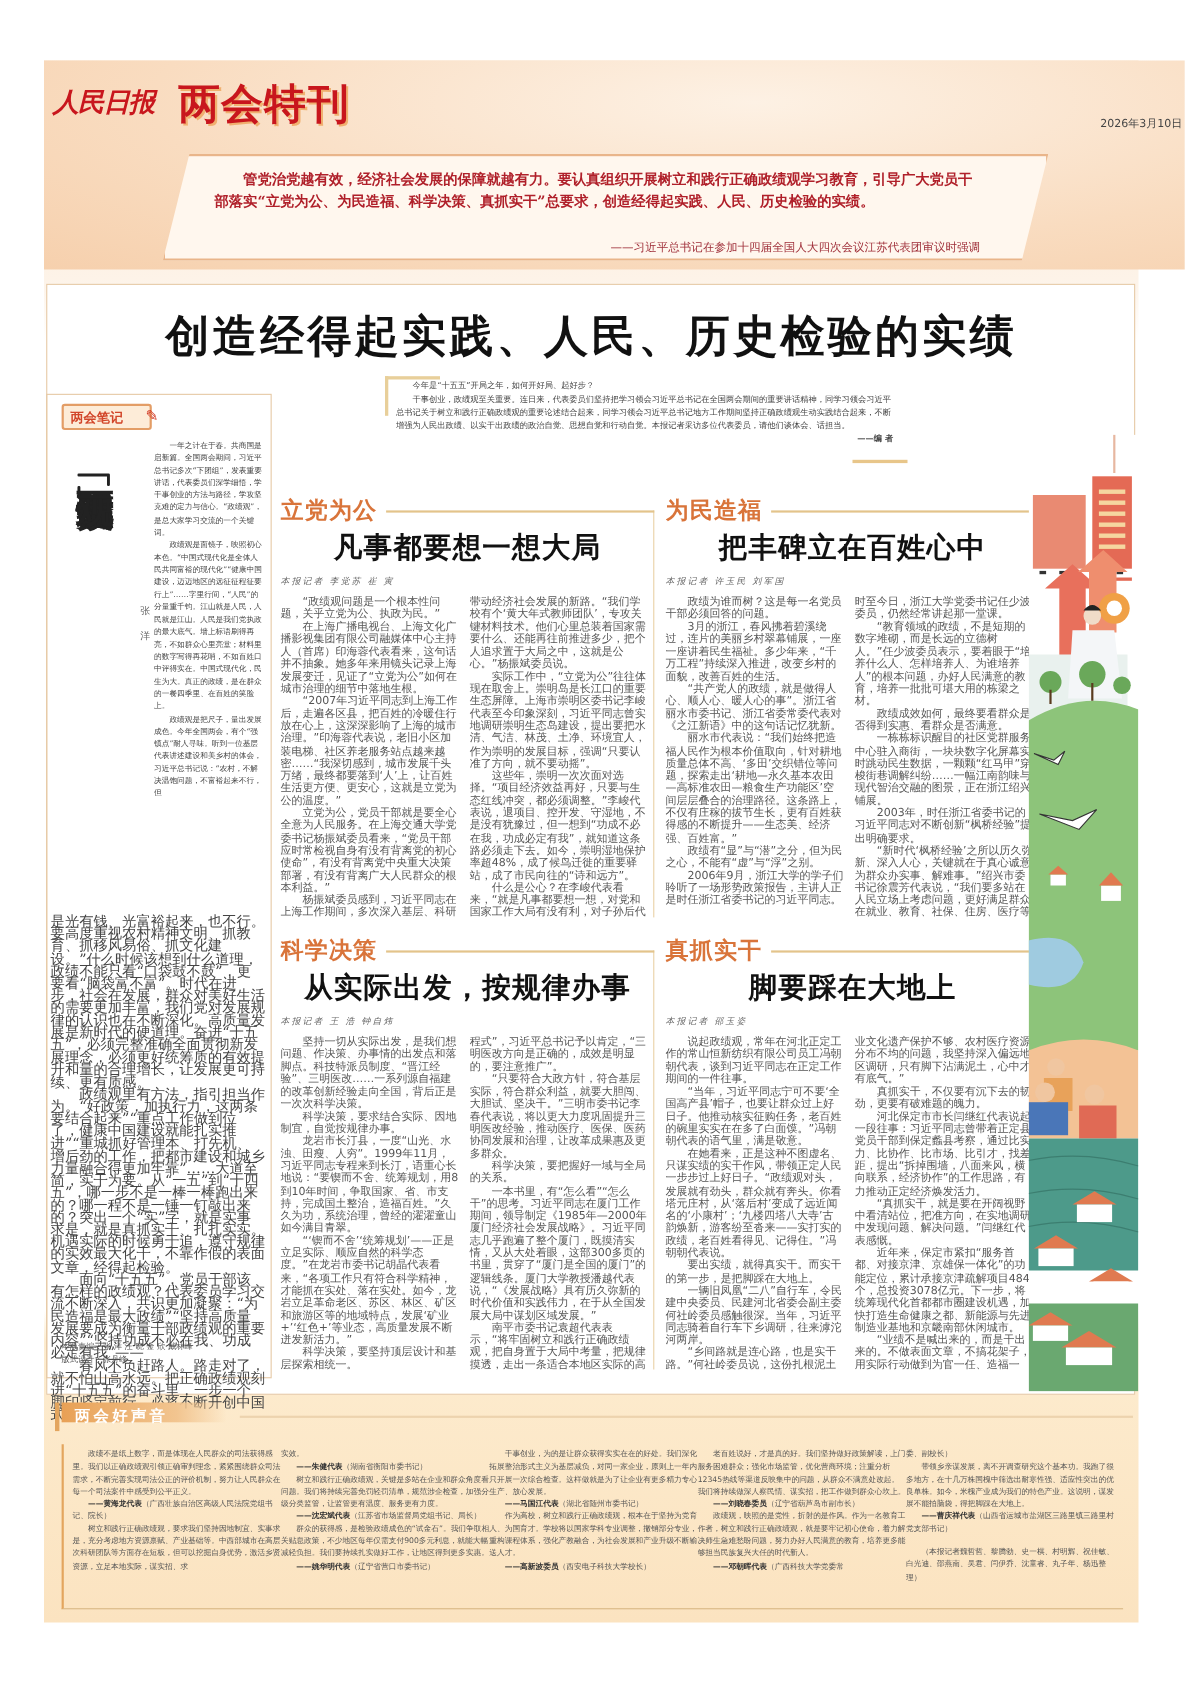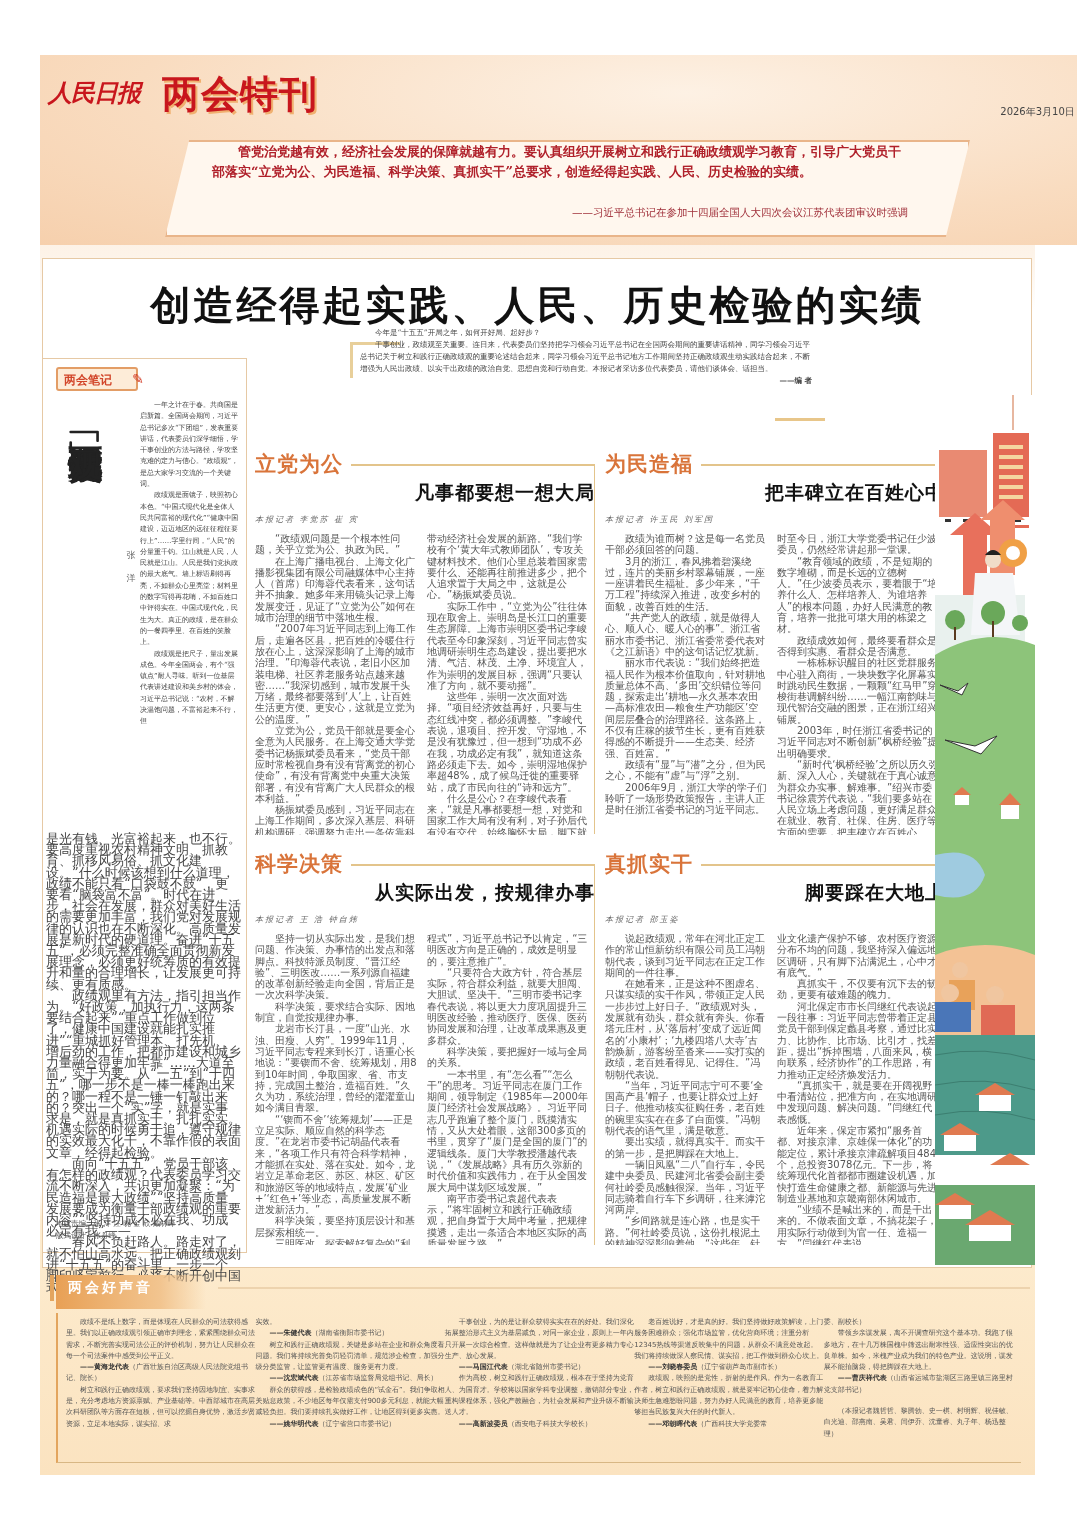--- a/index.html
+++ b/index.html
@@ -5,55 +5,55 @@
 *{box-sizing:border-box;margin:0;padding:0;}
 html,body{width:1077px;height:1534px;background:#fff;overflow:hidden;}
 body{font-family:"DejaVu Serif",serif;color:#333;position:relative;}
 .page{position:absolute;left:40px;top:55px;width:995px;height:1420px;background:linear-gradient(180deg,#fbe6cf 0%,#fdf3e8 14%,#fff 18%,#fff 80%,#fdeccf 82%,#fbe3c0 100%);}
 
 .masthead{position:absolute;left:0;top:0;width:1076px;height:190px;background:radial-gradient(ellipse at 60% 20%,#fdf1e4 0%,#f9dcc0 60%,#f6d0ad 100%);}
 .logo-rmrb{position:absolute;left:8px;top:22px;font-family:"DejaVu Serif",serif;font-style:italic;font-size:24px;color:#c8161d;font-weight:bold;letter-spacing:-1px;}
 .logo-lhtk{position:absolute;left:88px;top:14px;font-family:"DejaVu Sans",sans-serif;font-size:38px;font-weight:bold;color:#c8161d;letter-spacing:1px;text-shadow:2px 2px 0 #f0b070;margin-left:34px;}
 .page-no{position:absolute;right:12px;top:14px;font-family:"Liberation Sans",sans-serif;font-size:28px;color:#333;}
 .page-date{position:absolute;right:8px;top:50px;font-family:"DejaVu Sans",sans-serif;font-size:10px;color:#444;}
-.quote-box{position:absolute;left:125px;top:85px;width:805px;height:97px;border:2px solid #e9b58a;background:#fff7ee;clip-path:polygon(3% 0,100% 0,97% 100%,0 100%);padding:0 60px 0 45px;}
+.quote-box{position:absolute;left:108px;top:85px;width:805px;height:97px;border:2px solid #e9b58a;background:#fff7ee;clip-path:polygon(3% 0,100% 0,97% 100%,0 100%);padding:12px 60px 0 45px;}
 .quote-text{font-family:"DejaVu Serif",serif;font-size:13px;line-height:20px;color:#b0202a;font-weight:bold;text-indent:2em;}
 .quote-src{font-family:"DejaVu Sans",sans-serif;font-size:10.5px;color:#a0303a;text-align:right;margin-top:24px;}
 
 .main-frame{position:absolute;left:2px;top:203px;width:990px;height:1010px;border:1.5px solid #e6c9a5;background:#fff;}
 .headline{position:absolute;left:0;top:223px;width:995px;text-align:center;font-family:"DejaVu Sans",sans-serif;font-size:40px;font-weight:bold;color:#111;letter-spacing:3px;}
-.intro{position:absolute;left:312px;top:272px;width:460px;font-size:7.5px;line-height:12px;color:#444;padding-left:8px;}
+.intro{position:absolute;left:312px;top:290px;width:460px;font-size:7.5px;line-height:12px;color:#444;padding-left:8px;}
 .intro p{text-indent:2em;}
 .intro-bracket-l{position:absolute;left:310px;top:287px;width:50px;height:36px;border-left:3px solid #e8cf9a;border-top:3px solid #e8cf9a;}
 .intro-bracket-r{position:absolute;left:735px;top:363px;width:50px;height:3px;background:#e8c68a;}
 .intro-sig{text-align:right;font-weight:bold;}
 
 .note-tag{position:absolute;left:16px;top:312px;width:82px;height:24px;border:2px solid #e39d66;background:#fdecd8;border-radius:3px;font-family:"DejaVu Sans",sans-serif;font-size:12px;font-weight:bold;color:#d2462a;padding:3px 0 0 6px;}
 .note-tag .pen{position:absolute;right:-8px;top:2px;color:#d23a25;font-size:14px;}
 .note-title{position:absolute;left:26px;top:365px;width:40px;font-family:"DejaVu Serif",serif;font-size:34px;line-height:40px;font-weight:bold;color:#222;writing-mode:vertical-rl;}
 .note-author{position:absolute;left:84px;top:488px;writing-mode:vertical-rl;font-size:9px;color:#666;letter-spacing:10px;}
 .note-body-top{position:absolute;left:100px;top:345px;width:100px;font-size:7px;line-height:11.3px;color:#444;}
 .note-body-bottom{position:absolute;left:6px;top:778px;width:195px;font-size:13px;line-height:11.2px;color:#444;}
 .note-body-top p,.note-body-bottom p{text-indent:2em;}
 .note-box{position:absolute;left:2px;top:303px;width:205px;height:895px;border:1.5px solid #e6c9a5;}
 .credits{position:absolute;left:16px;top:1163px;font-family:"DejaVu Sans",sans-serif;font-size:7.5px;line-height:12px;color:#555;}
 
 .section{position:absolute;width:340px;}
 .sec-label{font-family:"DejaVu Serif",serif;font-size:21px;font-weight:bold;color:#d9743a;letter-spacing:1px;display:inline-block;background:#fff;padding-right:4px;position:relative;z-index:2;}
 .sec-line{position:absolute;left:96px;top:14px;right:0;height:1.5px;background:#e3c48b;}
 .sec-vline{position:absolute;right:0;top:14px;width:1.5px;height:370px;background:#e3c48b;}
-.sec-title{text-align:right;font-family:"DejaVu Serif",serif;font-size:19px;font-weight:bold;color:#111;margin-top:2px;letter-spacing:1px;}
+.sec-title{text-align:center;font-family:"DejaVu Serif",serif;font-size:26px;font-weight:bold;color:#111;margin-top:2px;letter-spacing:1px;}
 .sec-byline{text-align:left;font-size:8px;color:#666;margin-top:8px;letter-spacing:2px;font-style:italic;}
 .sec-cols{display:flex;gap:10px;margin-top:8px;padding-right:6px;}
 .sec-col{flex:1;font-family:"DejaVu Sans",sans-serif;font-size:10px;line-height:11.3px;color:#555;}
 .sec-col p{text-indent:2em;}
 
 .illus{position:absolute;left:895px;top:340px;width:100px;height:870px;overflow:hidden;}
 
-.gv-tag{position:absolute;left:16px;top:1220px;width:150px;height:34px;background:linear-gradient(90deg,#e8a055,#f2c590 70%,rgba(255,255,255,0));font-family:"DejaVu Sans",sans-serif;font-size:14px;font-weight:bold;color:#fff;padding:4px 0 0 12px;letter-spacing:3px;}
+.gv-tag{position:absolute;left:16px;top:1220px;width:150px;height:18px;background:linear-gradient(90deg,#e8a055,#f2c590 70%,rgba(255,255,255,0));font-family:"DejaVu Sans",sans-serif;font-size:14px;font-weight:bold;color:#fff;padding:4px 0 0 12px;letter-spacing:3px;}
 .gv-tag::before{content:"";position:absolute;left:-6px;top:0;width:4px;height:26px;background:#e3a55e;}
 .gv-line{position:absolute;left:178px;top:1232px;width:812px;height:2px;background:#edd3ae;}
 .gv-box{position:absolute;left:16px;top:1258px;width:965px;height:150px;border-left:2px solid #e3a55e;border-bottom:1.5px solid #d8b784;padding:4px 8px;display:flex;}
 .gv-col{flex:1;font-family:"DejaVu Sans",sans-serif;font-size:7px;line-height:11.3px;color:#555;}
 .gv-col p{text-indent:2em;}
 .gv-col .sig{text-indent:2em;color:#555;}
 .gv-col .sig b{color:#333;}
 </style>
 </head>
 <body>
@@ -183,22 +183,22 @@
 
   <div class="section" style="left:565px;top:795px;height:395px;overflow:hidden;">
     <div class="sec-line"></div>
     <div class="sec-vline" style="height:395px"></div>
     <span class="sec-label">真抓实干</span>
     <div class="sec-title">脚要踩在大地上</div>
     <div class="sec-byline">本报记者  邵玉姿</div>
     <div class="sec-cols">
       <div class="sec-col">
         <p>说起政绩观，常年在河北正定工作的常山恒新纺织有限公司员工冯朝朝代表，谈到习近平同志在正定工作期间的一件往事。</p>
+        <p>“当年，习近平同志宁可不要‘全国高产县’帽子，也要让群众过上好日子。他推动核实征购任务，老百姓的碗里实实在在多了白面馍。”冯朝朝代表的语气里，满是敬意。</p>
         <p>在她看来，正是这种不图虚名、只谋实绩的实干作风，带领正定人民一步步过上好日子。“政绩观对头，发展就有劲头，群众就有奔头。你看塔元庄村，从‘落后村’变成了远近闻名的‘小康村’；‘九楼四塔八大寺’古韵焕新，游客纷至沓来——实打实的政绩，老百姓看得见、记得住。”冯朝朝代表说。</p>
-        <p>“当年，习近平同志宁可不要‘全国高产县’帽子，也要让群众过上好日子。他推动核实征购任务，老百姓的碗里实实在在多了白面馍。”冯朝朝代表的语气里，满是敬意。</p>
         <p>要出实绩，就得真实干。而实干的第一步，是把脚踩在大地上。</p>
         <p>一辆旧凤凰“二八”自行车，令民建中央委员、民建河北省委会副主委何社岭委员感触很深。当年，习近平同志骑着自行车下乡调研，往来滹沱河两岸。</p>
         <p>“乡间路就是连心路，也是实干路。”何社岭委员说，这份扎根泥土的精神深深影响着他。“这些年，针对农</p>
       </div>
       <div class="sec-col">
         <p style="text-indent:0">业文化遗产保护不够、农村医疗资源分布不均的问题，我坚持深入偏远地区调研，只有脚下沾满泥土，心中才有底气。”</p>
         <p>真抓实干，不仅要有沉下去的韧劲，更要有破难题的魄力。</p>
         <p>河北保定市市长闫继红代表说起一段往事：习近平同志曾带着正定县党员干部到保定蠡县考察，通过比实力、比协作、比市场、比引才，找差距，提出“拆掉围墙，八面来风，横向联系，经济协作”的工作思路，有力推动正定经济焕发活力。</p>
         <p>“真抓实干，就是要在开阔视野中看清站位，把准方向，在实地调研中发现问题、解决问题。”闫继红代表感慨。</p>
         <p>近年来，保定市紧扣“服务首都、对接京津、京雄保一体化”的功能定位，累计承接京津疏解项目484个，总投资3078亿元。下一步，将统筹现代化首都都市圈建设机遇，加快打造生命健康之都、新能源与先进制造业基地和京畿南部休闲城市。</p>

